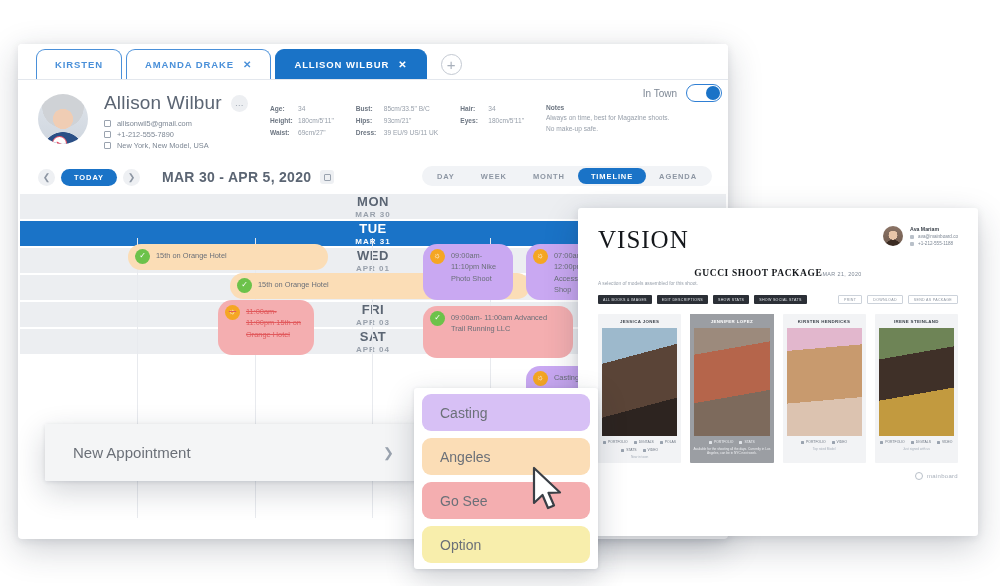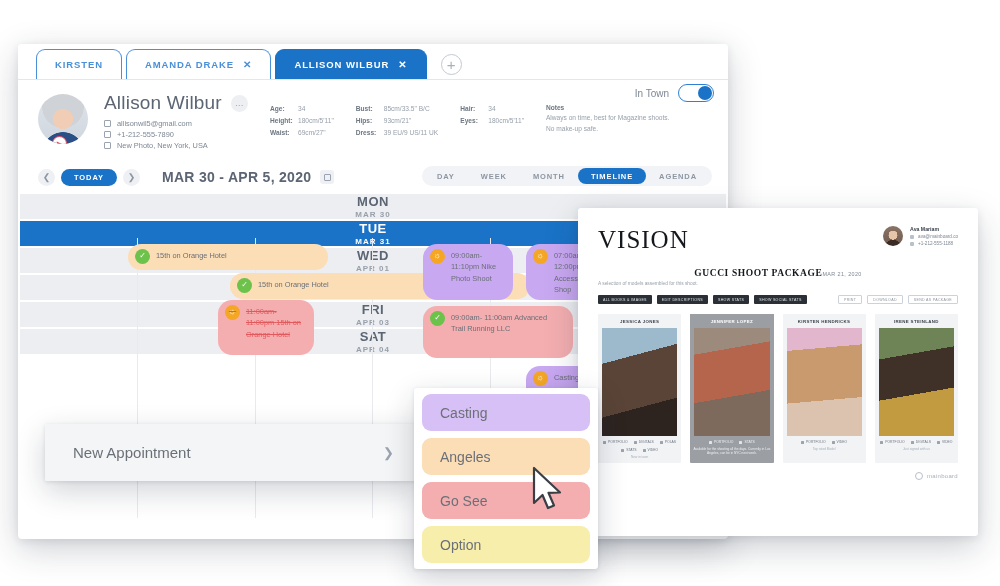--- a/index.html
+++ b/index.html
@@ -75,21 +75,21 @@
   }
   .attr-col{ display:flex; flex-direction:column; gap:2px; }
   .attr-row{ display:flex; font-size:6.6px; color:#8b939f; line-height:1.55; }
   .attr-k{ font-weight:700; color:#6d7682; width:28px; flex:none; }
   .attr-v{ color:#98a0ab; }
   #notes-col{ width:128px; }
   #notes-title{ font-size:6.6px; font-weight:700; color:#6d7682; margin-bottom:2px; }
   #notes-body{ font-size:6.6px; color:#98a0ab; line-height:1.6; }
 
   #intown{
-    position:absolute; right:14px; top:4px;
+    position:absolute; right:6px; top:4px;
     display:flex; align-items:center; gap:9px;
   }
   #intown-label{ font-size:10px; color:#7d8794; }
   #intown-switch{
     width:36px;height:18px;border-radius:9px;background:#fff;
     border:1.6px solid #2f7fd4;position:relative;cursor:pointer;
   }
   #intown-knob{
     position:absolute;right:1px;top:1px;width:14px;height:14px;border-radius:50%;
     background:#1a73c7;
@@ -286,21 +286,21 @@
         <div class="contact-row">
           <span class="ci"></span>
           <span>allisonwil5@gmail.com</span>
         </div>
         <div class="contact-row">
           <span class="ci"></span>
           <span>+1-212-555-7890</span>
         </div>
         <div class="contact-row">
           <span class="ci"></span>
-          <span>New Photo, New York, USA</span>
+          <span>New York, New Model, USA</span>
         </div>
       </div>
     </div>
 
     <div id="attrs">
       <div class="attr-col">
         <div class="attr-row">
           <span class="attr-k">Age:</span>
           <span class="attr-v">34</span>
         </div>

